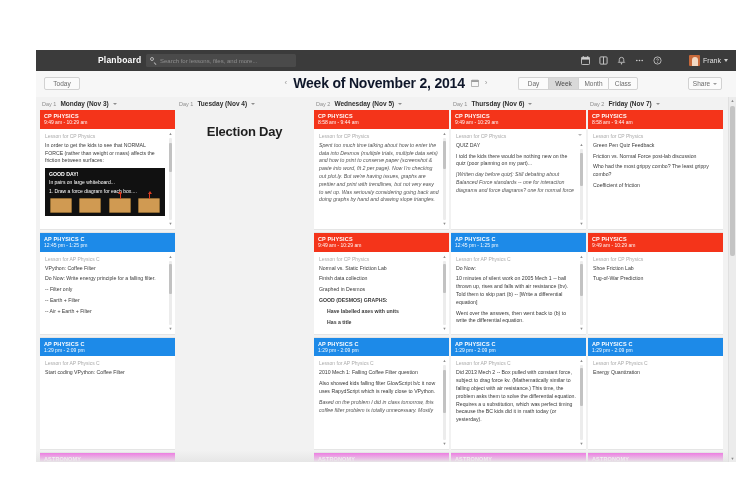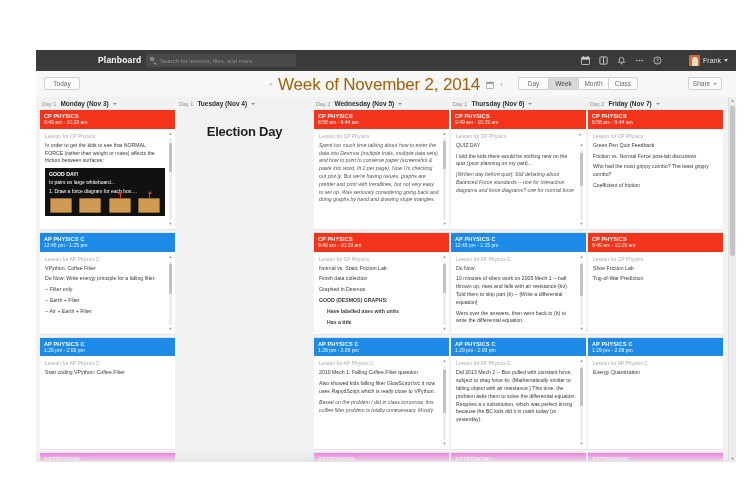--- a/index.html
+++ b/index.html
@@ -73,21 +73,21 @@
   .btn{
     border:1px solid #d2d2d2;background:#fbfbfb;border-radius:2px;
     font-size:6.5px;color:#6b6b6b;display:flex;align-items:center;justify-content:center;
     box-sizing:border-box;
   }
   .today-btn{position:absolute;left:8px;top:6px;width:36px;height:13px;}
   .weeknav{
     position:absolute;left:0;right:0;top:4px;display:flex;align-items:center;justify-content:center;gap:6px;
   }
   .weeknav .arr{color:#9a9a9a;font-size:8px;line-height:1;}
-  .weektitle{font-size:17px;font-weight:normal;color:#a16207;letter-spacing:-.2px;}
+  .weektitle{font-size:14px;font-weight:bold;color:#0f172a;letter-spacing:-.2px;}
   .calicon{width:8px;height:8px;color:#9a9a9a;}
   .calicon svg{display:block;}
 
   .viewtabs{position:absolute;left:482px;top:6px;display:flex;}
   .viewtabs .btn{height:13px;width:30px;border-right:none;border-radius:0;}
   .viewtabs .btn:first-child{border-radius:2px 0 0 2px;}
   .viewtabs .btn:last-child{border-radius:0 2px 2px 0;border-right:1px solid #d2d2d2;}
   .viewtabs .btn.active{background:#d9d9d9;color:#4a4a4a;}
   .share-btn{position:absolute;right:14px;top:6px;width:34px;height:13px;gap:3px;}
   .share-btn .c{

